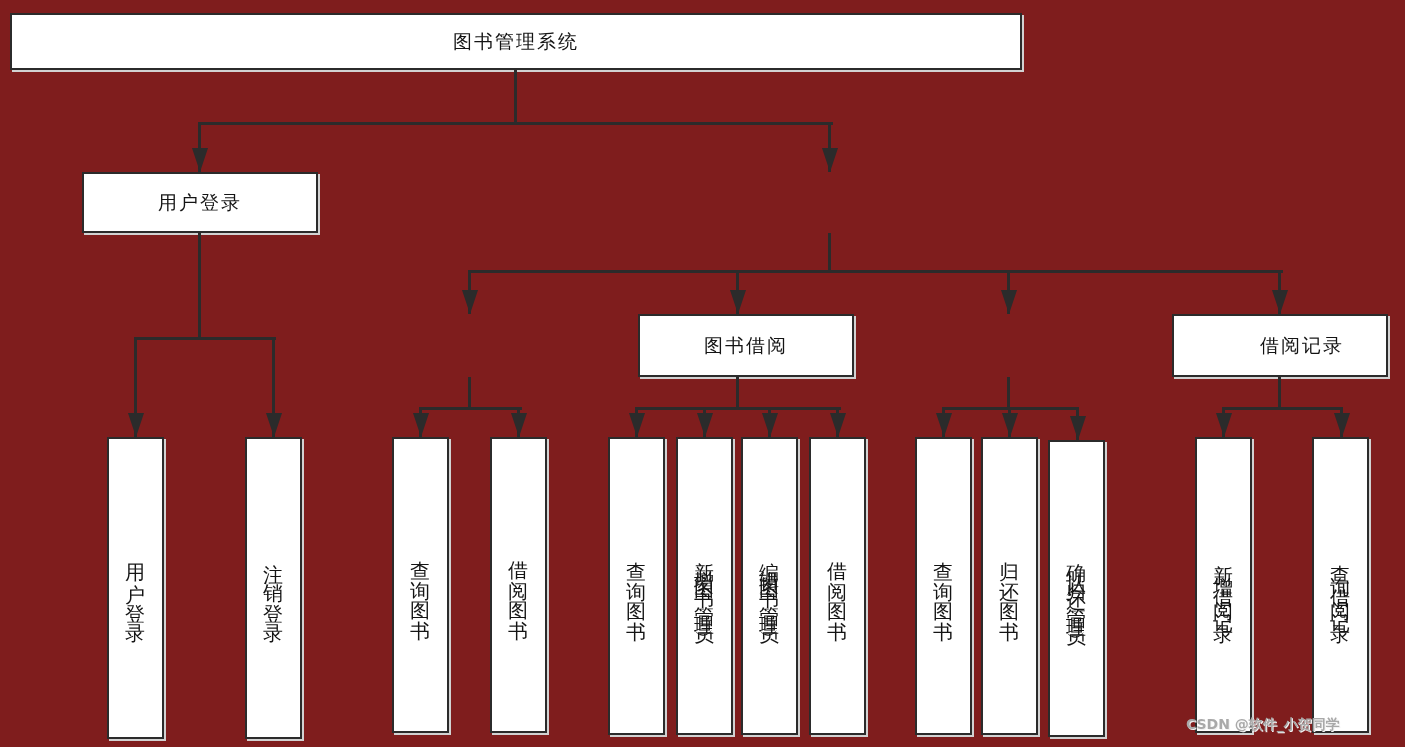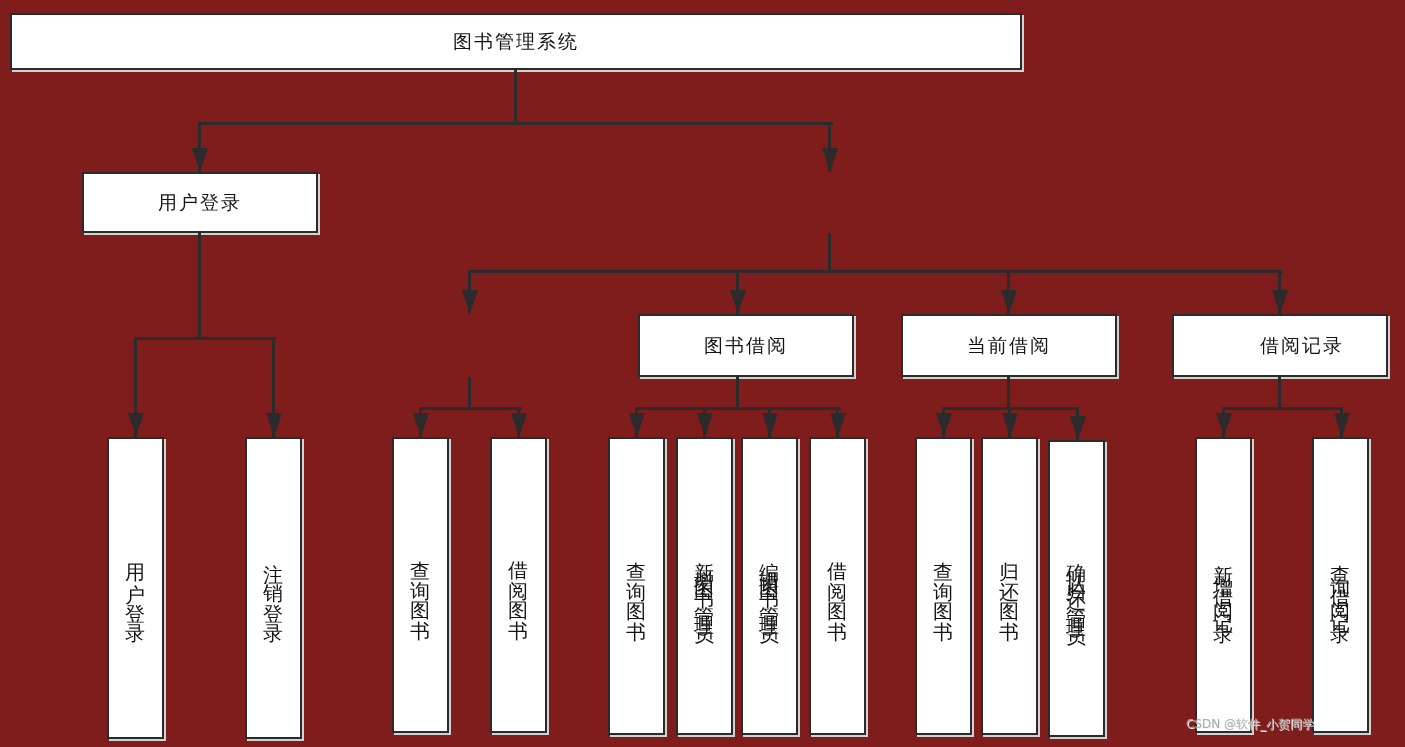--- a/index.html
+++ b/index.html
@@ -46,25 +46,26 @@
     width: 0;
     height: 0;
     border-left: 8px solid transparent;
     border-right: 8px solid transparent;
     border-top: 24px solid #2b2b2b;
   }
   .watermark {
     position: absolute;
     left: 1186px;
     top: 716px;
-    font-size: 12px;
+    font-size: 14px;
     color: #a9a9a9;
     text-shadow: 1px 1px 0 #f2f2f2;
     white-space: nowrap;
     z-index: 10;
+    font-weight: bold;
   }
 </style>
 </head>
 <body>
 
 <div id="canvas">
 
   <div class="box hbox" style="left:10px; top:13px; width:1012px; height:57px;">
     <span class="lbl">图书管理系统</span>
   </div>
@@ -93,23 +94,20 @@
   <div class="line" style="left:736px; top:270px; width:3px; height:44px;"></div>
   <div class="line" style="left:1007px; top:270px; width:3px; height:44px;"></div>
   <div class="line" style="left:1278px; top:270px; width:3px; height:44px;"></div>
   <div class="arrow" style="left:462px; top:290px;"></div>
   <div class="arrow" style="left:730px; top:290px;"></div>
   <div class="arrow" style="left:1001px; top:290px;"></div>
   <div class="arrow" style="left:1272px; top:290px;"></div>
 
   <div class="box hbox" style="left:630px; top:314px; width:216px; height:63px;margin-left:8px;">
     <span class="lbl">图书借阅</span>
-  </div>
-  <div class="box hbox" style="left:901px; top:314px; width:216px; height:63px;">
-    <span class="lbl">当前借阅</span>
   </div>
   <div class="box hbox" style="left:1172px; top:314px; width:216px; height:63px;padding-left:44px;">
     <span class="lbl">借阅记录</span>
   </div>
 
   <div class="line" style="left:468px; top:377px; width:3px; height:30px;"></div>
   <div class="line" style="left:419px; top:407px; width:103px; height:3px;"></div>
   <div class="line" style="left:419px; top:407px; width:3px; height:30px;"></div>
   <div class="line" style="left:517px; top:407px; width:3px; height:30px;"></div>
   <div class="arrow" style="left:413px; top:413px;"></div>

